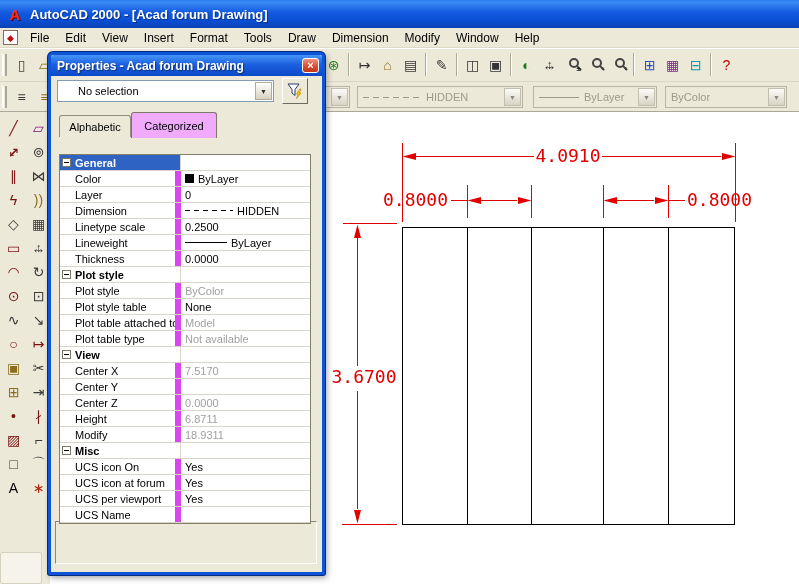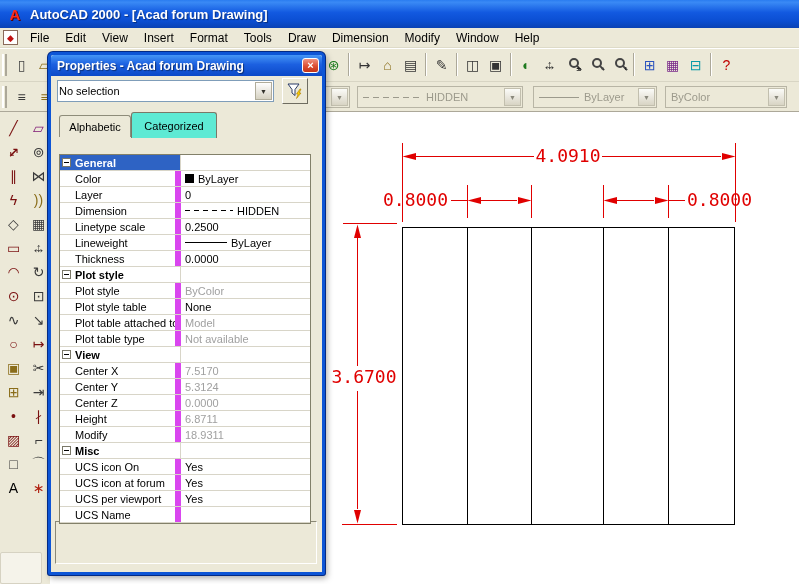--- a/index.html
+++ b/index.html
@@ -63,31 +63,31 @@
   .props-title { height:21px; background:linear-gradient(180deg,#4596f6 0%,#1c60e0 45%,#0b49c8 100%);
     border-radius:3px 3px 0 0; display:flex; align-items:center; padding:0 3px 0 6px; }
   .props-title .t { flex:1; color:#fff; font-size:12px; font-weight:bold; text-shadow:1px 1px 1px rgba(0,0,0,.45); }
   .close-btn { width:17px; height:15px; border:1px solid #fff; border-radius:3px;
     background:linear-gradient(180deg,#ef9382 0%,#dd4f33 55%,#c13318 100%);
     color:#fff; font-size:11px; font-weight:bold; line-height:13px; text-align:center; cursor:default; }
   .props-body { position:relative; width:100%; height:496px; }
 
   .xpcombo { position:absolute; left:6px; top:4px; width:217px; height:22px; background:#fff;
     border:1px solid #7f9db9; display:flex; align-items:center; font-size:11px; }
-  .xpcombo .txt { flex:1; padding-left:1px; }
+  .xpcombo .txt { flex:1; padding-left:20px; }
   .xpcombo .arrow { width:17px; height:18px; margin-right:1px; background:linear-gradient(#fefefe,#d6d2c2);
     border:1px solid #b0ac9a; display:flex; align-items:center; justify-content:center; font-size:7px; color:#33322c; }
   .qsel { position:absolute; left:231px; top:2px; width:26px; height:26px; background:#ece9d8;
     border:1px solid; border-color:#fff #6e6c60 #6e6c60 #fff; display:flex; align-items:center; justify-content:center; }
 
   .tab { position:absolute; height:22px; top:39px; background:#ece9d8; border:1px solid #8e8c7a; border-bottom:none;
     border-radius:3px 3px 0 0; font-size:11px; display:flex; align-items:center; justify-content:center; color:#000; }
   .tab-alpha { left:8px; width:72px; }
   .tab-cat { left:80px; width:86px; }
-  .tab.active { top:36px; height:26px; background:#5eead4; z-index:3; border-color:#7a7868; }
+  .tab.active { top:36px; height:26px; background:#f0abfc; z-index:3; border-color:#7a7868; }
 
   .pgrid { position:absolute; left:8px; top:78px; width:252px; height:370px; background:#fff;
     border:1px solid #828069; overflow:hidden; font-size:11px; z-index:2; }
   .prow { display:flex; height:16px; border-bottom:1px solid #d8d5c8; align-items:center; }
   .prow .ind { width:13px; height:100%; flex:none; position:relative; }
   .prow .nm { width:108px; height:100%; flex:none; display:flex; align-items:center; padding-left:2px;
     border-right:6px solid #d946ef; overflow:hidden; white-space:nowrap; }
   .prow .vl { flex:1; height:100%; display:flex; align-items:center; padding-left:4px; gap:4px;
     overflow:hidden; white-space:nowrap; }
   .pcat .nm { font-weight:bold; border-right:1px solid #d8d5c8; }
@@ -516,23 +516,20 @@
         <div class="prow">
           <span class="ind"></span>
           <span class="nm">Center X</span>
           <span class="vl">
             <span class="muted">7.5170</span>
           </span>
         </div>
         <div class="prow">
           <span class="ind"></span>
           <span class="nm">Center Y</span>
-          <span class="vl">
-            <span class="muted">5.3124</span>
-          </span>
         </div>
         <div class="prow">
           <span class="ind"></span>
           <span class="nm">Center Z</span>
           <span class="vl">
             <span class="muted">0.0000</span>
           </span>
         </div>
         <div class="prow">
           <span class="ind"></span>

